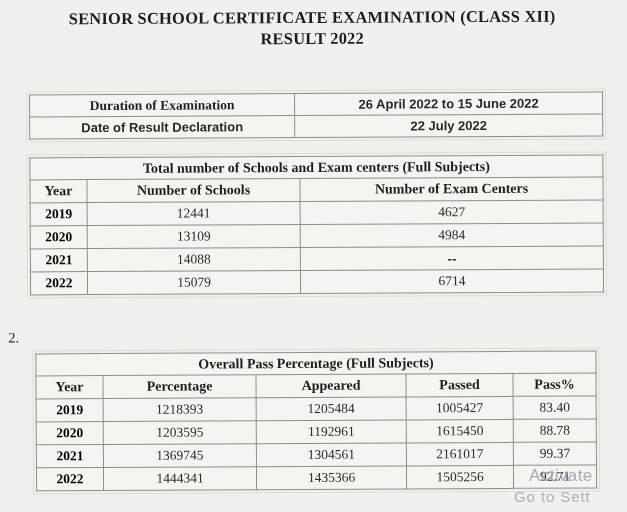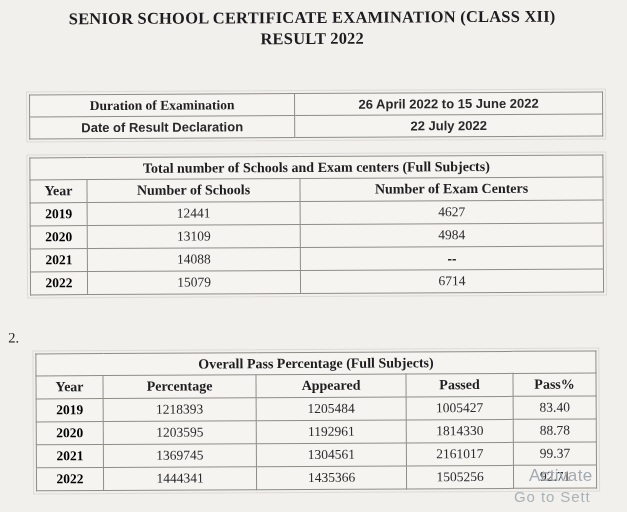--- a/index.html
+++ b/index.html
@@ -160,21 +160,21 @@
         <td class="year-cell">2019</td>
         <td class="data-cell">1218393</td>
         <td class="data-cell">1205484</td>
         <td class="data-cell">1005427</td>
         <td class="data-cell">83.40</td>
       </tr>
       <tr>
         <td class="year-cell">2020</td>
         <td class="data-cell">1203595</td>
         <td class="data-cell">1192961</td>
-        <td class="data-cell">1814330</td>
+        <td class="data-cell">1615450</td>
         <td class="data-cell">88.78</td>
       </tr>
       <tr>
         <td class="year-cell">2021</td>
         <td class="data-cell">1369745</td>
         <td class="data-cell">1304561</td>
         <td class="data-cell">2161017</td>
         <td class="data-cell">99.37</td>
       </tr>
       <tr>

